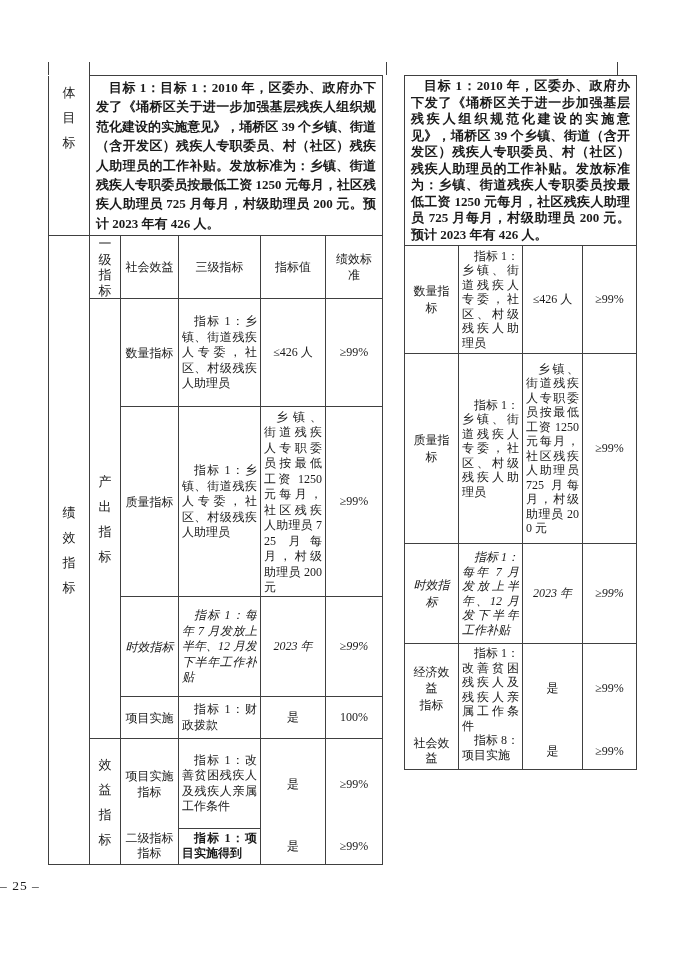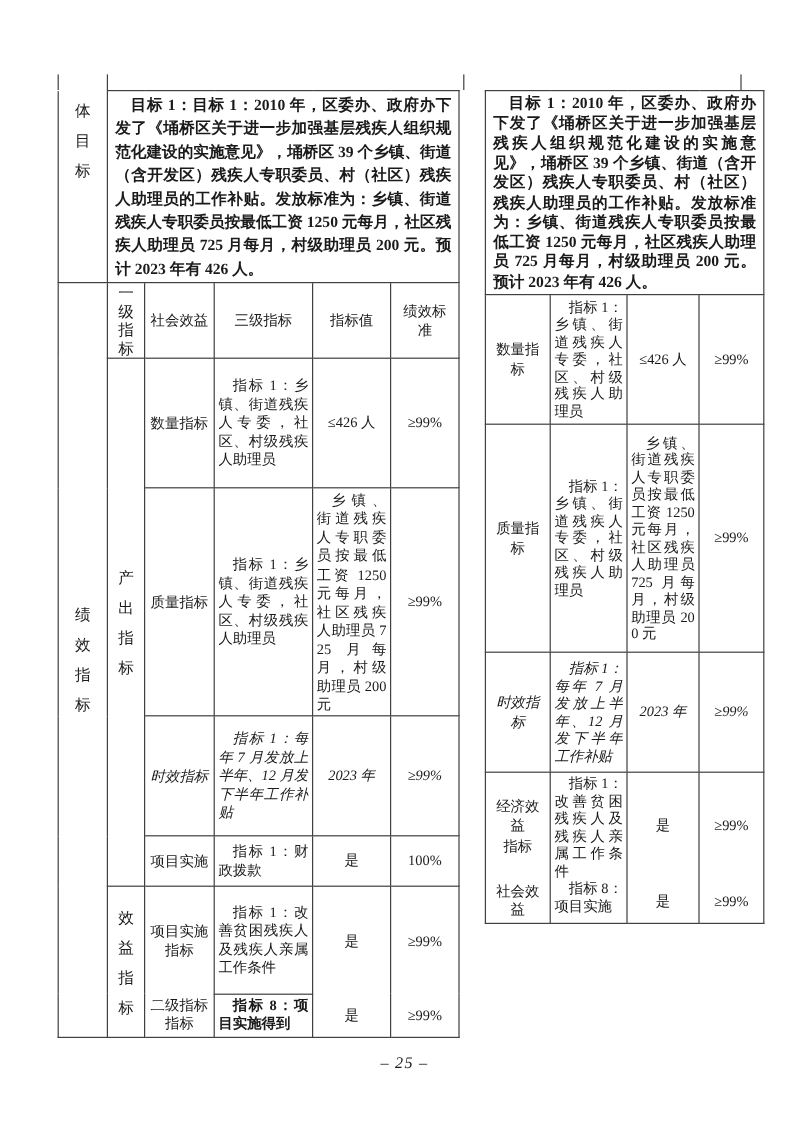--- a/index.html
+++ b/index.html
@@ -45,22 +45,22 @@
   .split { padding:0; vertical-align:top; }
   .blk-a { height:89px; display:flex; align-items:center; justify-content:center;
            text-align:center; white-space:pre-line; line-height:1.35; padding:1px; }
   .blk-b { height:36px; display:flex; align-items:center; justify-content:center;
            text-align:center; white-space:pre-line; line-height:15px; padding:1px; overflow:hidden; }
   .flowcell { padding:0; vertical-align:top; }
   .flowwrap { height:124px; overflow:hidden; padding:2px 3px; }
   .flow-a { min-height:86px; }
   
   .stub { position:absolute; top:62px; width:1px; height:13px; background:#404040; }
-  .page-number { position:absolute; top:878px; left:0; width:674px; text-align:center;
-                 font-size:13.5px; letter-spacing:1px;font-style:italic; }
+  .page-number { position:absolute; top:878px; left:0; width:674px; 
+                 font-size:13.5px; letter-spacing:1px; }
 </style>
 </head>
 <body>
 
 <div class="page">
 
   <div class="stub" style="left:48px"></div>
   <div class="stub" style="left:89px"></div>
   <div class="stub" style="left:386px"></div>
   <div class="stub" style="left:617px"></div>
@@ -154,21 +154,21 @@
         <div class="blk-a">是</div>
         <div class="blk-b">是</div>
       </td>
       <td rowspan="2" class="split">
         <div class="blk-a">≥99%</div>
         <div class="blk-b">≥99%</div>
       </td>
     </tr>
     <tr class="rh-6">
       <td class="top-align">
-            <div class="para indent r7p">指标 8：项目实施得到</div>
+            <div class="para indent r7p">指标 1：项目实施得到</div>
           </td>
     </tr>
   </tbody>
     </table>
 
   <table id="tbl-right">
     <colgroup>
       <col style="width:54px">
         <col style="width:64px">
         <col style="width:60px">

